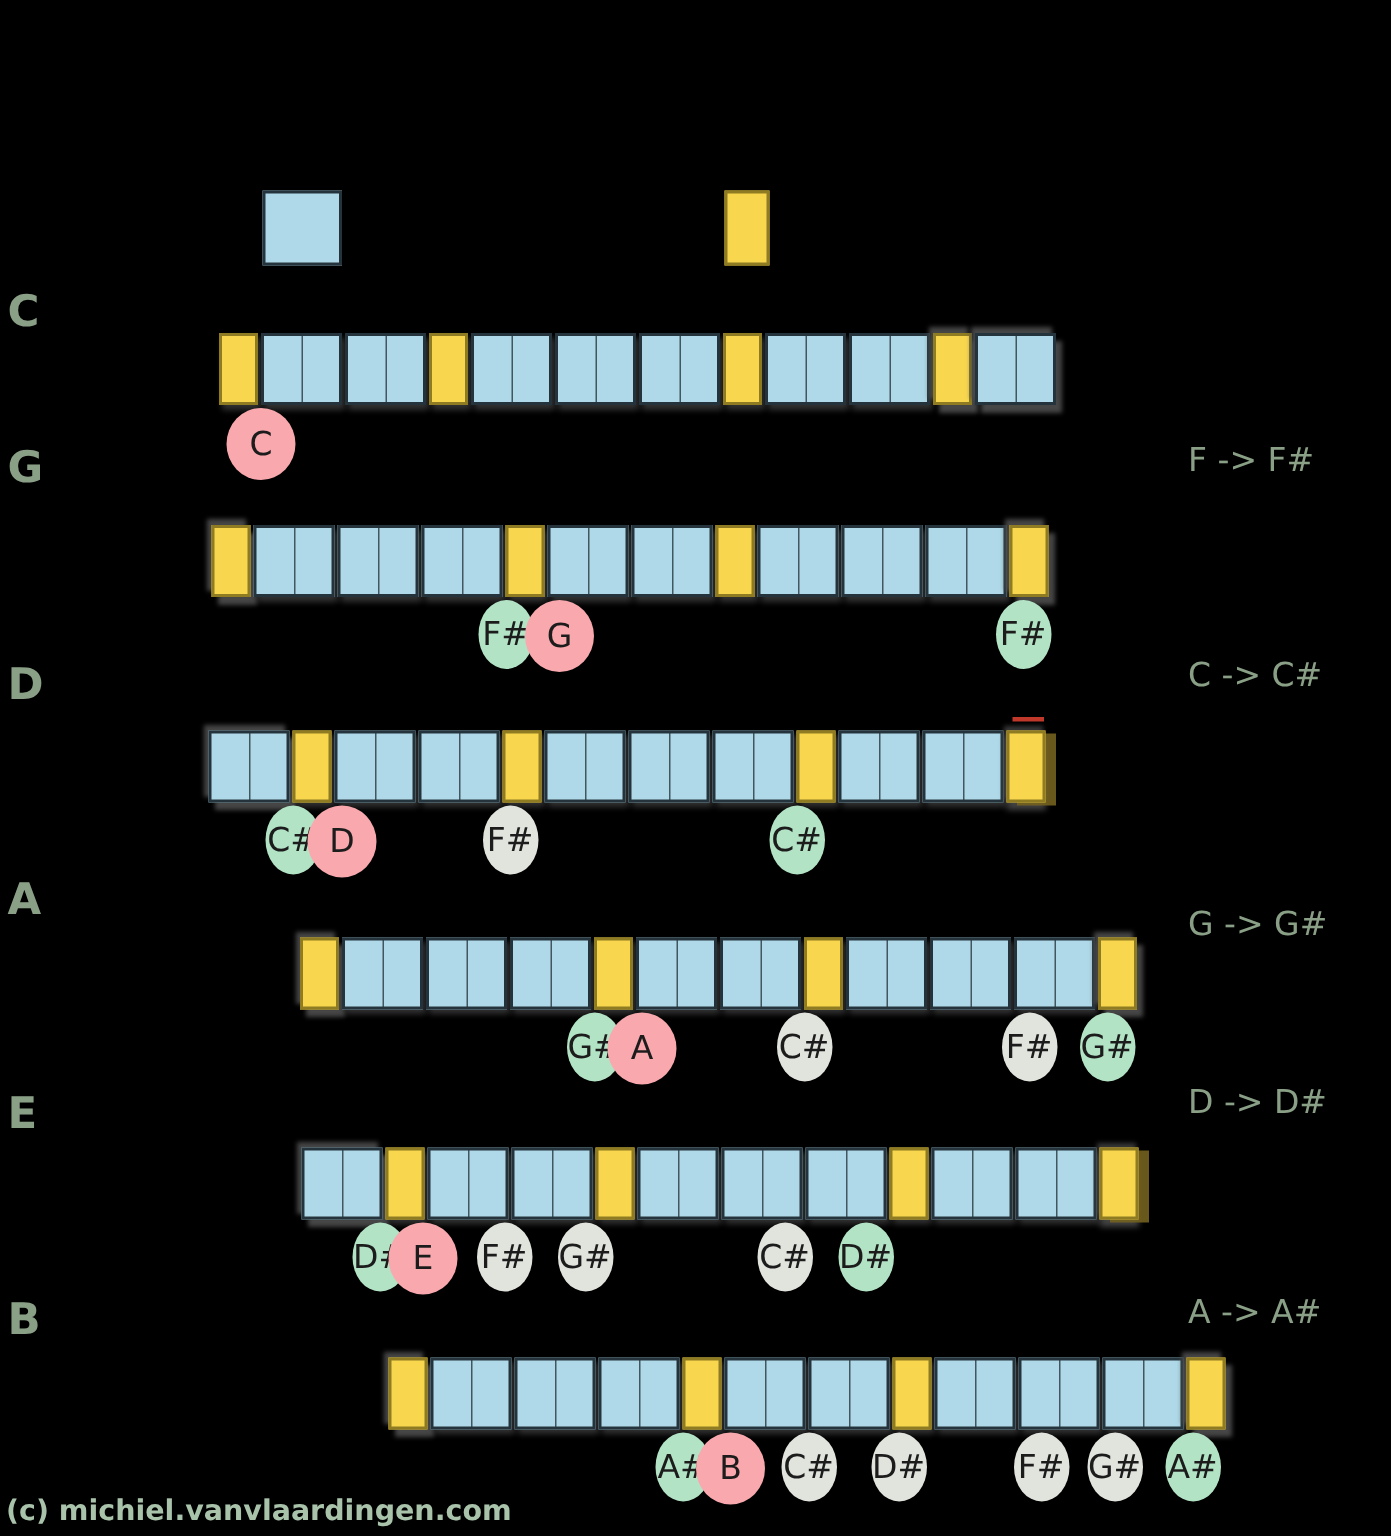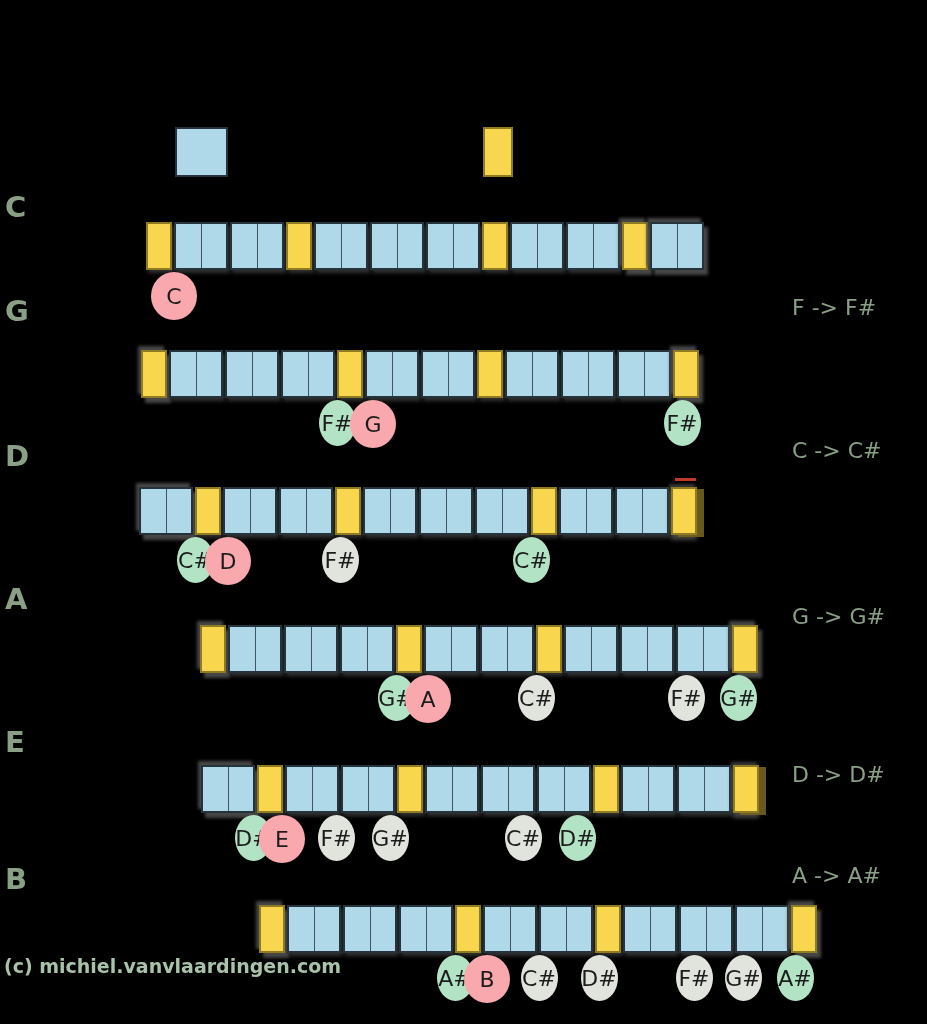--- a/index.html
+++ b/index.html
@@ -36,21 +36,21 @@
   .marker {
     position:absolute; height:46px; border-radius:50%;
     display:flex; align-items:center; justify-content:center;
     font-size:22px; color:var(--marker_text);
   }
   .marker.tonic { width:46px; height:48px; background:var(--tonic_fill); }
   .marker.new   { width:37px; background:var(--new_sharp_fill); }
   .marker.old   { width:37px; background:var(--existing_sharp_fill); }
   .red-tick { position:absolute; width:21px; height:3px; background:var(--red_tick); }
   .copyright {
-    position:absolute; left:4px; top:955px; font-size:19px; font-weight:bold; color:var(--copyright_text);
+    position:absolute; left:4px; top:996px; font-size:19px; font-weight:bold; color:var(--copyright_text);
   }
 </style>
 </head>
 <body>
 
 <div class="stage">
   <div class="legend-swatch legend-whole"></div>
   <div class="legend-swatch legend-half"></div>
   <div id="rows">
       <div>
@@ -223,21 +223,21 @@
         <div class="block W" style="left: 677px; top: 765px;">
           <div class="divider"></div>
         </div>
         <div class="block H ghost-olive" style="left: 733px; top: 765px;"></div>
         <div class="marker new" style="left: 234.5px; top: 815px;">D#</div>
         <div class="marker tonic" style="left: 259px; top: 815px;">E</div>
         <div class="marker old" style="left: 317.5px; top: 815px;">F#</div>
         <div class="marker old" style="left: 371.5px; top: 815px;">G#</div>
         <div class="marker old" style="left: 504.5px; top: 815px;">C#</div>
         <div class="marker new" style="left: 558.5px; top: 815px;">D#</div>
-        <div class="change-label" style="top: 762px; text-align: center;">D -&gt; D#</div>
+        <div class="change-label" style="top: 723px; text-align: center;">D -&gt; D#</div>
       </div>
       <div>
         <div class="scale-label" style="top: 862px;">B</div>
         <div class="block H ghost" style="left: 259px; top: 905px;"></div>
         <div class="block W" style="left: 287px; top: 905px;">
           <div class="divider"></div>
         </div>
         <div class="block W" style="left: 343px; top: 905px;">
           <div class="divider"></div>
         </div>

